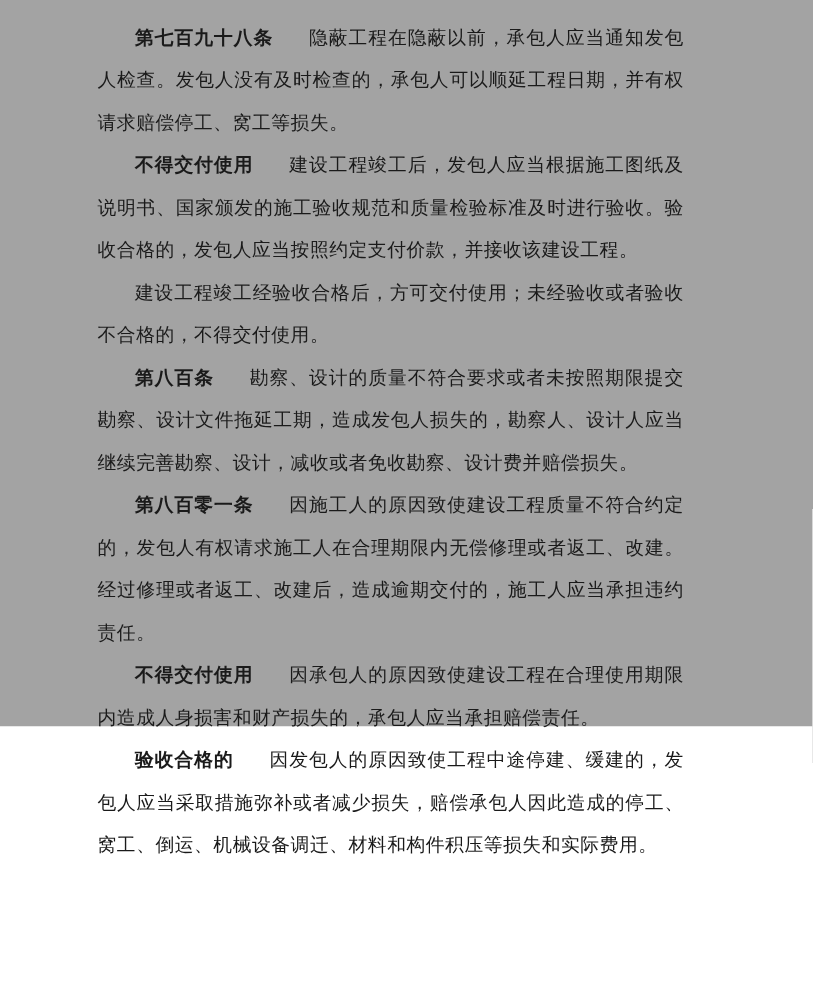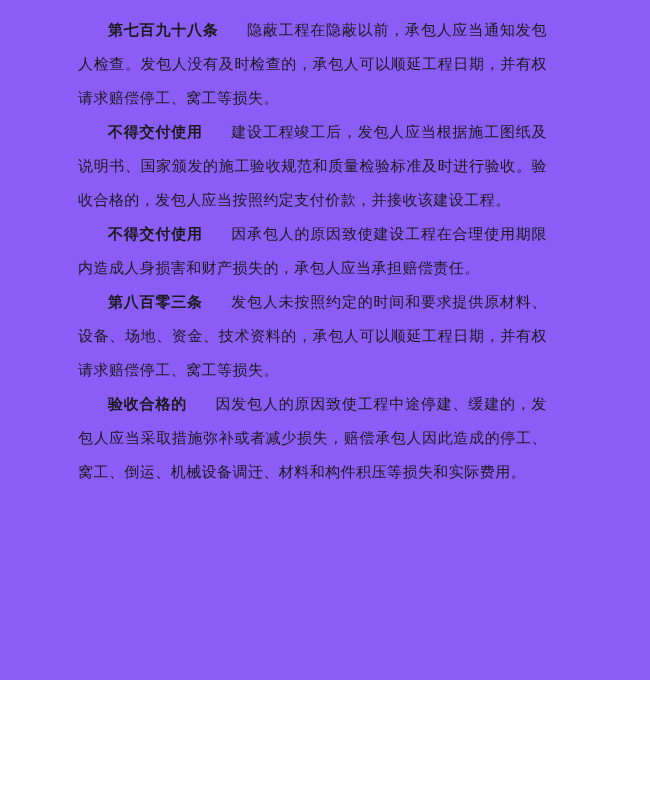--- a/index.html
+++ b/index.html
@@ -9,22 +9,22 @@
   }
   body {
     width: 650px;
     height: 797px;
     overflow: hidden;
     font-family: "DejaVu Serif", "Liberation Serif", serif;
   }
   .page {
     box-sizing: border-box;
     width: 650px;
-    height: 680px;
-    background: #8b5cf6;
+    height: 581px;
+    background: #a3a3a3;
     padding: 13px 103px 0 78px;
   }
   .para {
     margin: 0;
     font-size: 15px;
     line-height: 34px;
     color: #1a1a1a;
     text-indent: 2em;
     text-align: justify;
     text-justify: inter-ideograph;
@@ -46,28 +46,34 @@
 <div class="page">
 
   <p class="para">
     <span class="article-number">第七百九十八条</span><span class="article-text">隐蔽工程在隐蔽以前，承包人应当通知发包人检查。发包人没有及时检查的，承包人可以顺延工程日期，并有权请求赔偿停工、窝工等损失。</span>
   </p>
 
   <p class="para">
     <span class="article-number">不得交付使用</span><span class="article-text">建设工程竣工后，发包人应当根据施工图纸及说明书、国家颁发的施工验收规范和质量检验标准及时进行验收。验收合格的，发包人应当按照约定支付价款，并接收该建设工程。</span>
   </p>
 
+  <p class="para">
+    <span class="article-text">建设工程竣工经验收合格后，方可交付使用；未经验收或者验收不合格的，不得交付使用。</span>
+  </p>
 
+  <p class="para">
+    <span class="article-number">第八百条</span><span class="article-text">勘察、设计的质量不符合要求或者未按照期限提交勘察、设计文件拖延工期，造成发包人损失的，勘察人、设计人应当继续完善勘察、设计，减收或者免收勘察、设计费并赔偿损失。</span>
+  </p>
 
+  <p class="para">
+    <span class="article-number">第八百零一条</span><span class="article-text">因施工人的原因致使建设工程质量不符合约定的，发包人有权请求施工人在合理期限内无偿修理或者返工、改建。经过修理或者返工、改建后，造成逾期交付的，施工人应当承担违约责任。</span>
+  </p>
 
   <p class="para">
     <span class="article-number">不得交付使用</span><span class="article-text">因承包人的原因致使建设工程在合理使用期限内造成人身损害和财产损失的，承包人应当承担赔偿责任。</span>
   </p>
 
-  <p class="para">
-    <span class="article-number">第八百零三条</span><span class="article-text">发包人未按照约定的时间和要求提供原材料、设备、场地、资金、技术资料的，承包人可以顺延工程日期，并有权请求赔偿停工、窝工等损失。</span>
-  </p>
 
   <p class="para">
     <span class="article-number">验收合格的</span><span class="article-text">因发包人的原因致使工程中途停建、缓建的，发包人应当采取措施弥补或者减少损失，赔偿承包人因此造成的停工、窝工、倒运、机械设备调迁、材料和构件积压等损失和实际费用。</span>
   </p>
 
 </div>
 
 </body></html>

